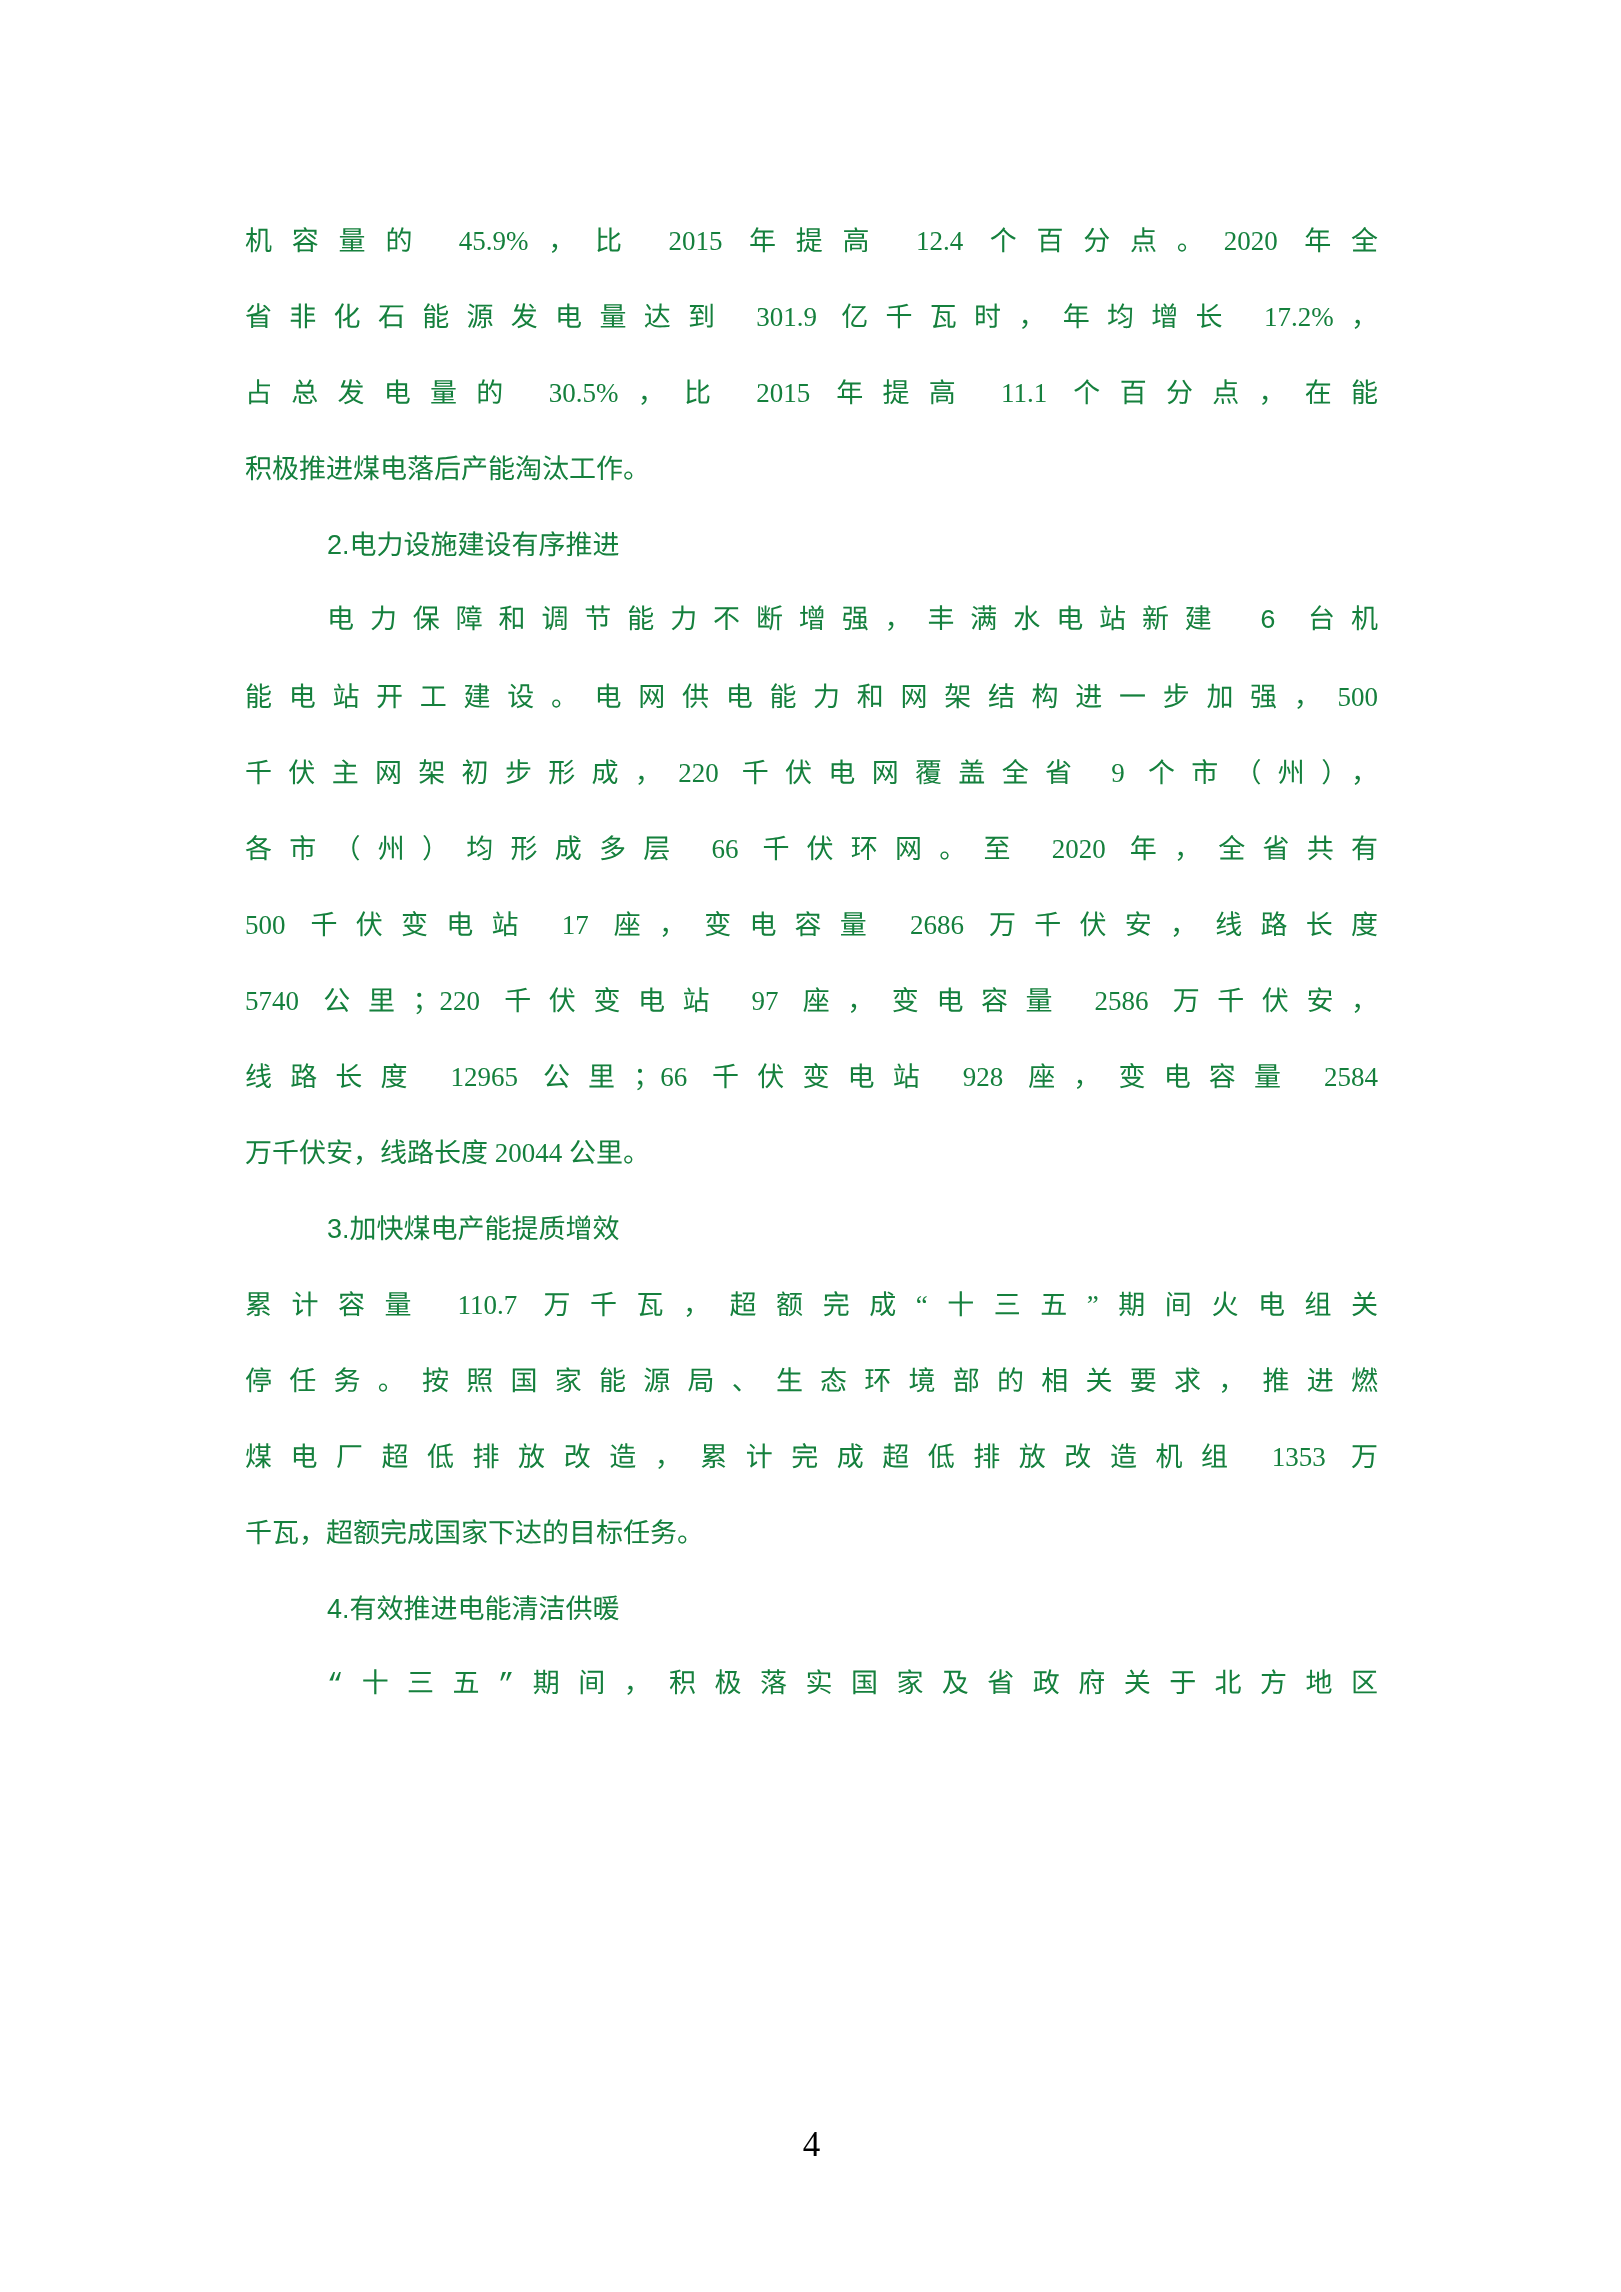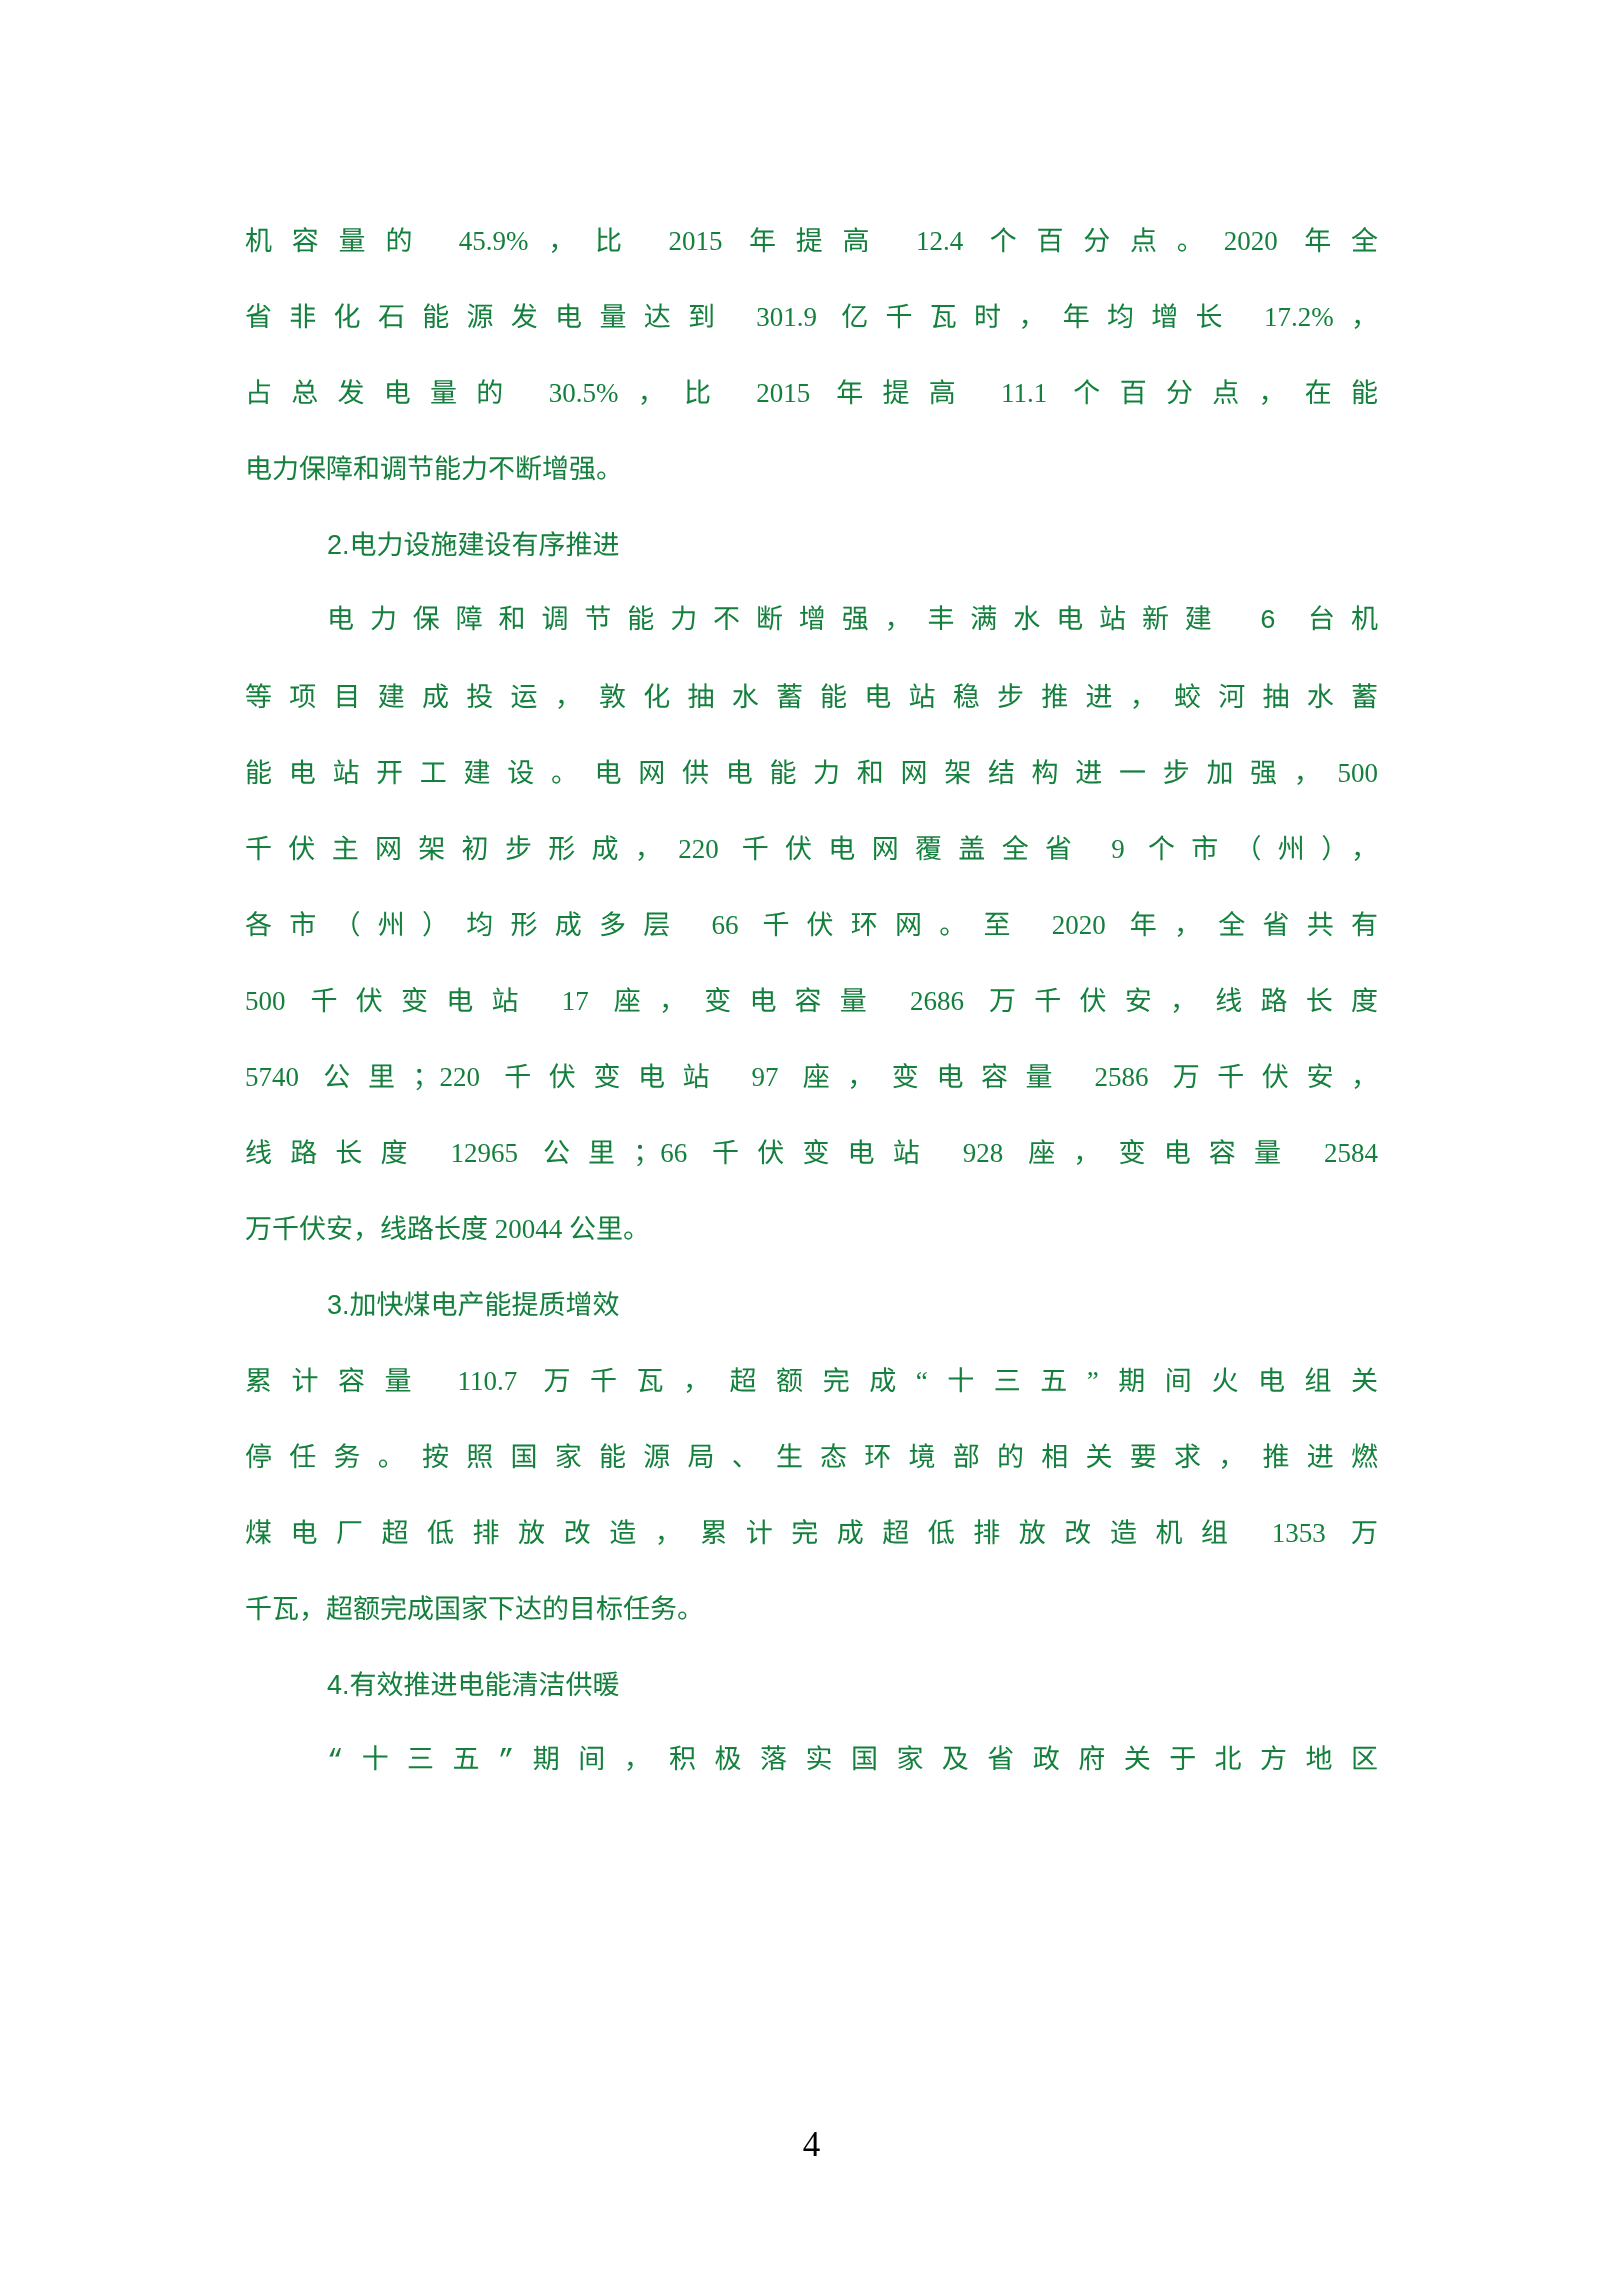--- a/index.html
+++ b/index.html
@@ -62,24 +62,23 @@
   }
 </style>
 </head>
 <body>
 
 <div class="page">
   <main class="text-block" id="text-block">
       <div class="line just">机容量的 45.9%，比 2015 年提高 12.4 个百分点。2020 年全</div>
       <div class="line just">省非化石能源发电量达到 301.9 亿千瓦时，年均增长 17.2%，</div>
       <div class="line just">占总发电量的 30.5%，比 2015 年提高 11.1 个百分点，在能</div>
-      <div class="line">电力保障和调节能力不断增强。</div>
+      <div class="line">积极推进煤电落后产能淘汰工作。</div>
       <div class="line heading ind">2.电力设施建设有序推进</div>
       <div class="line just ind">电力保障和调节能力不断增强，丰满水电站新建 6 台机</div>
-      <div class="line just">等项目建成投运，敦化抽水蓄能电站稳步推进，蛟河抽水蓄</div>
       <div class="line just">能电站开工建设。电网供电能力和网架结构进一步加强，500</div>
       <div class="line just">千伏主网架初步形成，220 千伏电网覆盖全省 9 个市（州），</div>
       <div class="line just">各市（州）均形成多层 66 千伏环网。至 2020 年，全省共有</div>
       <div class="line just">500 千伏变电站 17 座，变电容量 2686 万千伏安，线路长度</div>
       <div class="line just">5740 公里；220 千伏变电站 97 座，变电容量 2586 万千伏安，</div>
       <div class="line just">线路长度 12965 公里；66 千伏变电站 928 座，变电容量 2584</div>
       <div class="line">万千伏安，线路长度 20044 公里。</div>
       <div class="line heading ind">3.加快煤电产能提质增效</div>
       <div class="line just">累计容量 110.7 万千瓦，超额完成“十三五”期间火电组关</div>
       <div class="line just">停任务。按照国家能源局、生态环境部的相关要求，推进燃</div>

